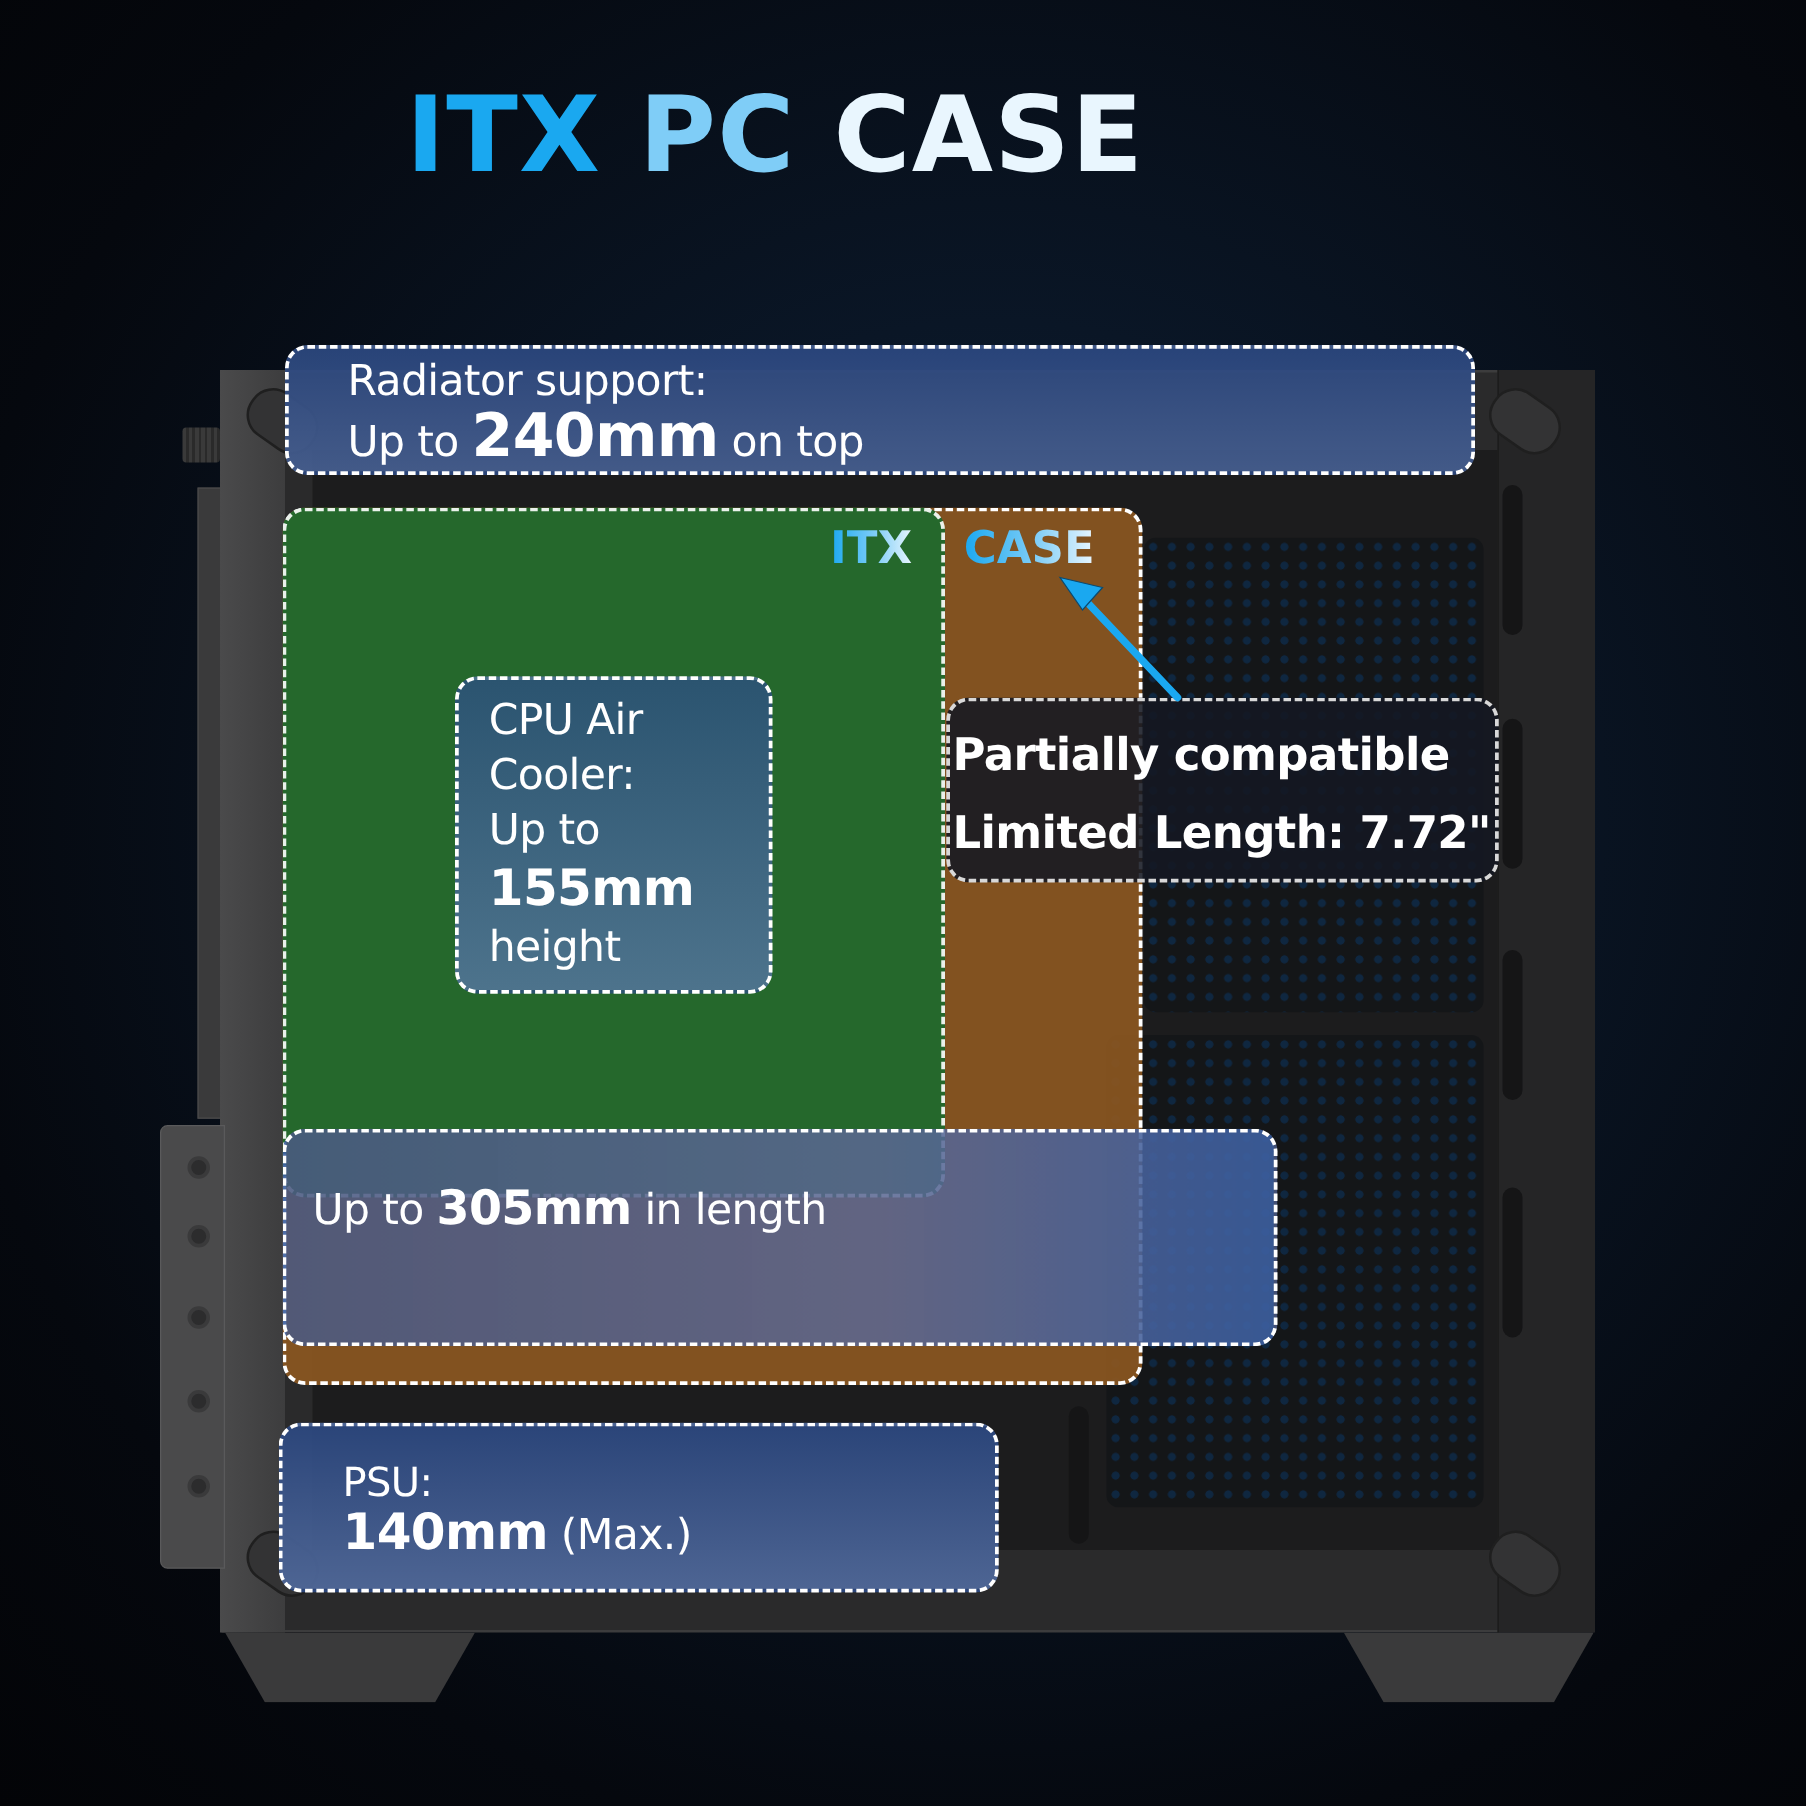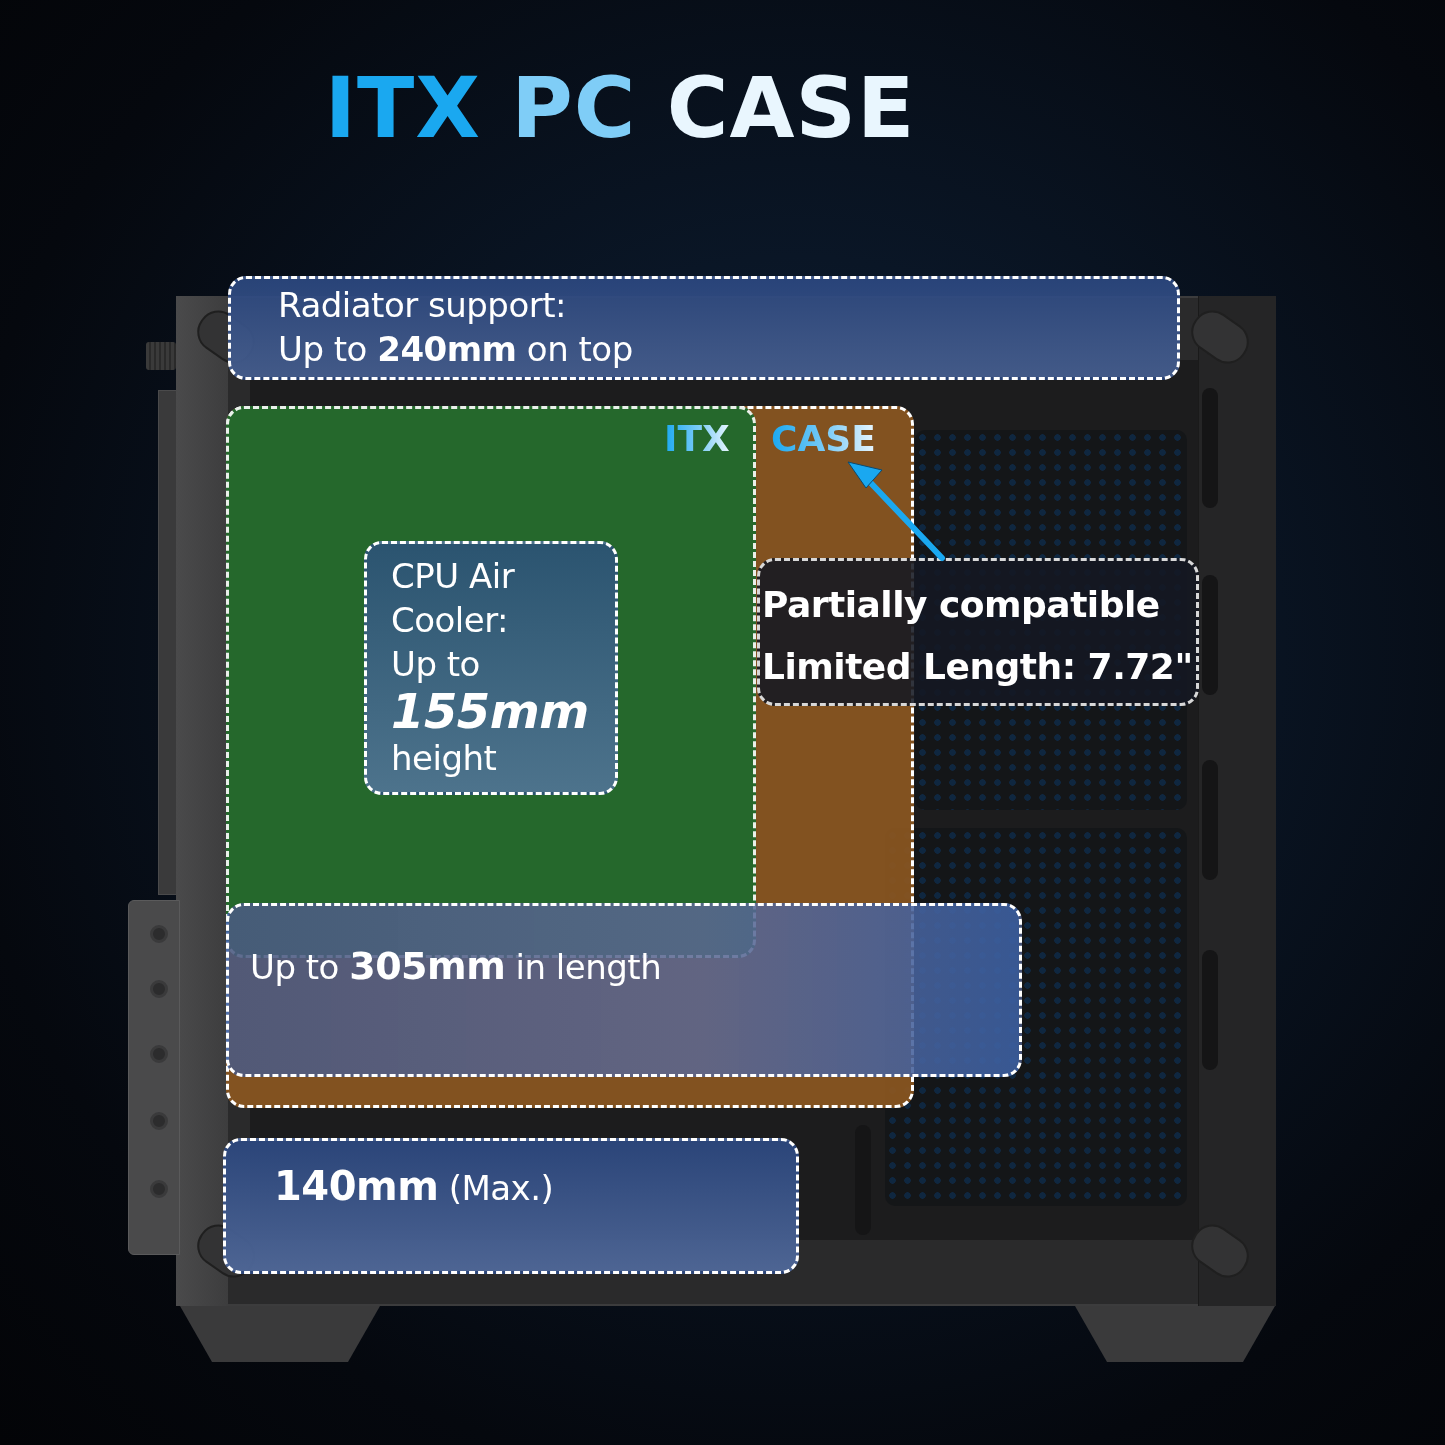--- a/index.html
+++ b/index.html
@@ -103,23 +103,23 @@
     left: 226px; top: 903px; width: 796px; height: 174px;
     background: linear-gradient(90deg, rgba(75,90,130,0.88) 0%, rgba(92,104,148,0.85) 60%, rgba(60,95,160,0.9) 100%);
   }
   .box-psu {
     left: 223px; top: 1138px; width: 576px; height: 136px;
     background: linear-gradient(180deg, rgba(44,72,128,0.93), rgba(80,105,155,0.93));
   }
 
   .txt { position: absolute; color: #fff; font-family: "DejaVu Sans", sans-serif; line-height: 1.2; }
   .label-radiator { left: 278px; top: 283px; font-size: 34px; line-height: 44px; letter-spacing: -0.5px; }
-  .label-radiator .big { font-size: 34px; font-weight: bold; }
+  .label-radiator .big { font-size: 48px; font-weight: bold; }
   .label-cpu { left: 391px; top: 554px; font-size: 34px; line-height: 44px; letter-spacing: -0.5px; }
-  .label-cpu .big { font-size: 48px; font-weight: bold; line-height: 50px; font-style: italic; }
+  .label-cpu .big { font-size: 40px; font-weight: bold; line-height: 50px; }
   .label-partial { left: 762px; top: 574px; font-size: 36px; font-weight: bold; line-height: 62px; letter-spacing: -0.5px; white-space: nowrap; }
   .label-gpu { left: 250px; top: 944px; font-size: 34px; line-height: 44px; letter-spacing: -0.5px; white-space: nowrap; }
   .label-gpu .big { font-size: 38px; font-weight: bold; margin-top: 32px; }
   .label-psu { left: 274px; top: 1166px; font-size: 32px; line-height: 40px; letter-spacing: -0.5px; }
   .label-psu .big { font-size: 40px; font-weight: bold; }
   .label-psu .small { font-size: 34px; }
 
   .tag {
     position: absolute; font-weight: bold; font-size: 36px; font-family: "DejaVu Sans", sans-serif;
     background: linear-gradient(90deg, #1aa8f0 0%, #7fcdf7 55%, #e9f6fe 100%);
@@ -197,19 +197,20 @@
 </div>
 
 <div class="box box-partial"></div>
 <div class="txt label-partial">
   <div>Partially compatible</div>
   <div>Limited Length: 7.72"</div>
 </div>
 
 <div class="box box-psu"></div>
 <div class="txt label-psu">
+  <div>PSU:</div>
   <div><span class="big">140mm</span><span class="small"> (Max.)</span></div>
 </div>
 
 <svg class="arrow" viewBox="0 0 1445 1445">
   <line x1="942" y1="558" x2="868" y2="480" stroke="#1aa8f0" stroke-width="6" stroke-linecap="round"></line>
   <polygon points="848,462 882,470 866,488" fill="#1aa8f0" stroke="#0b4a70" stroke-width="1"></polygon>
 </svg>
 
 </body></html>

